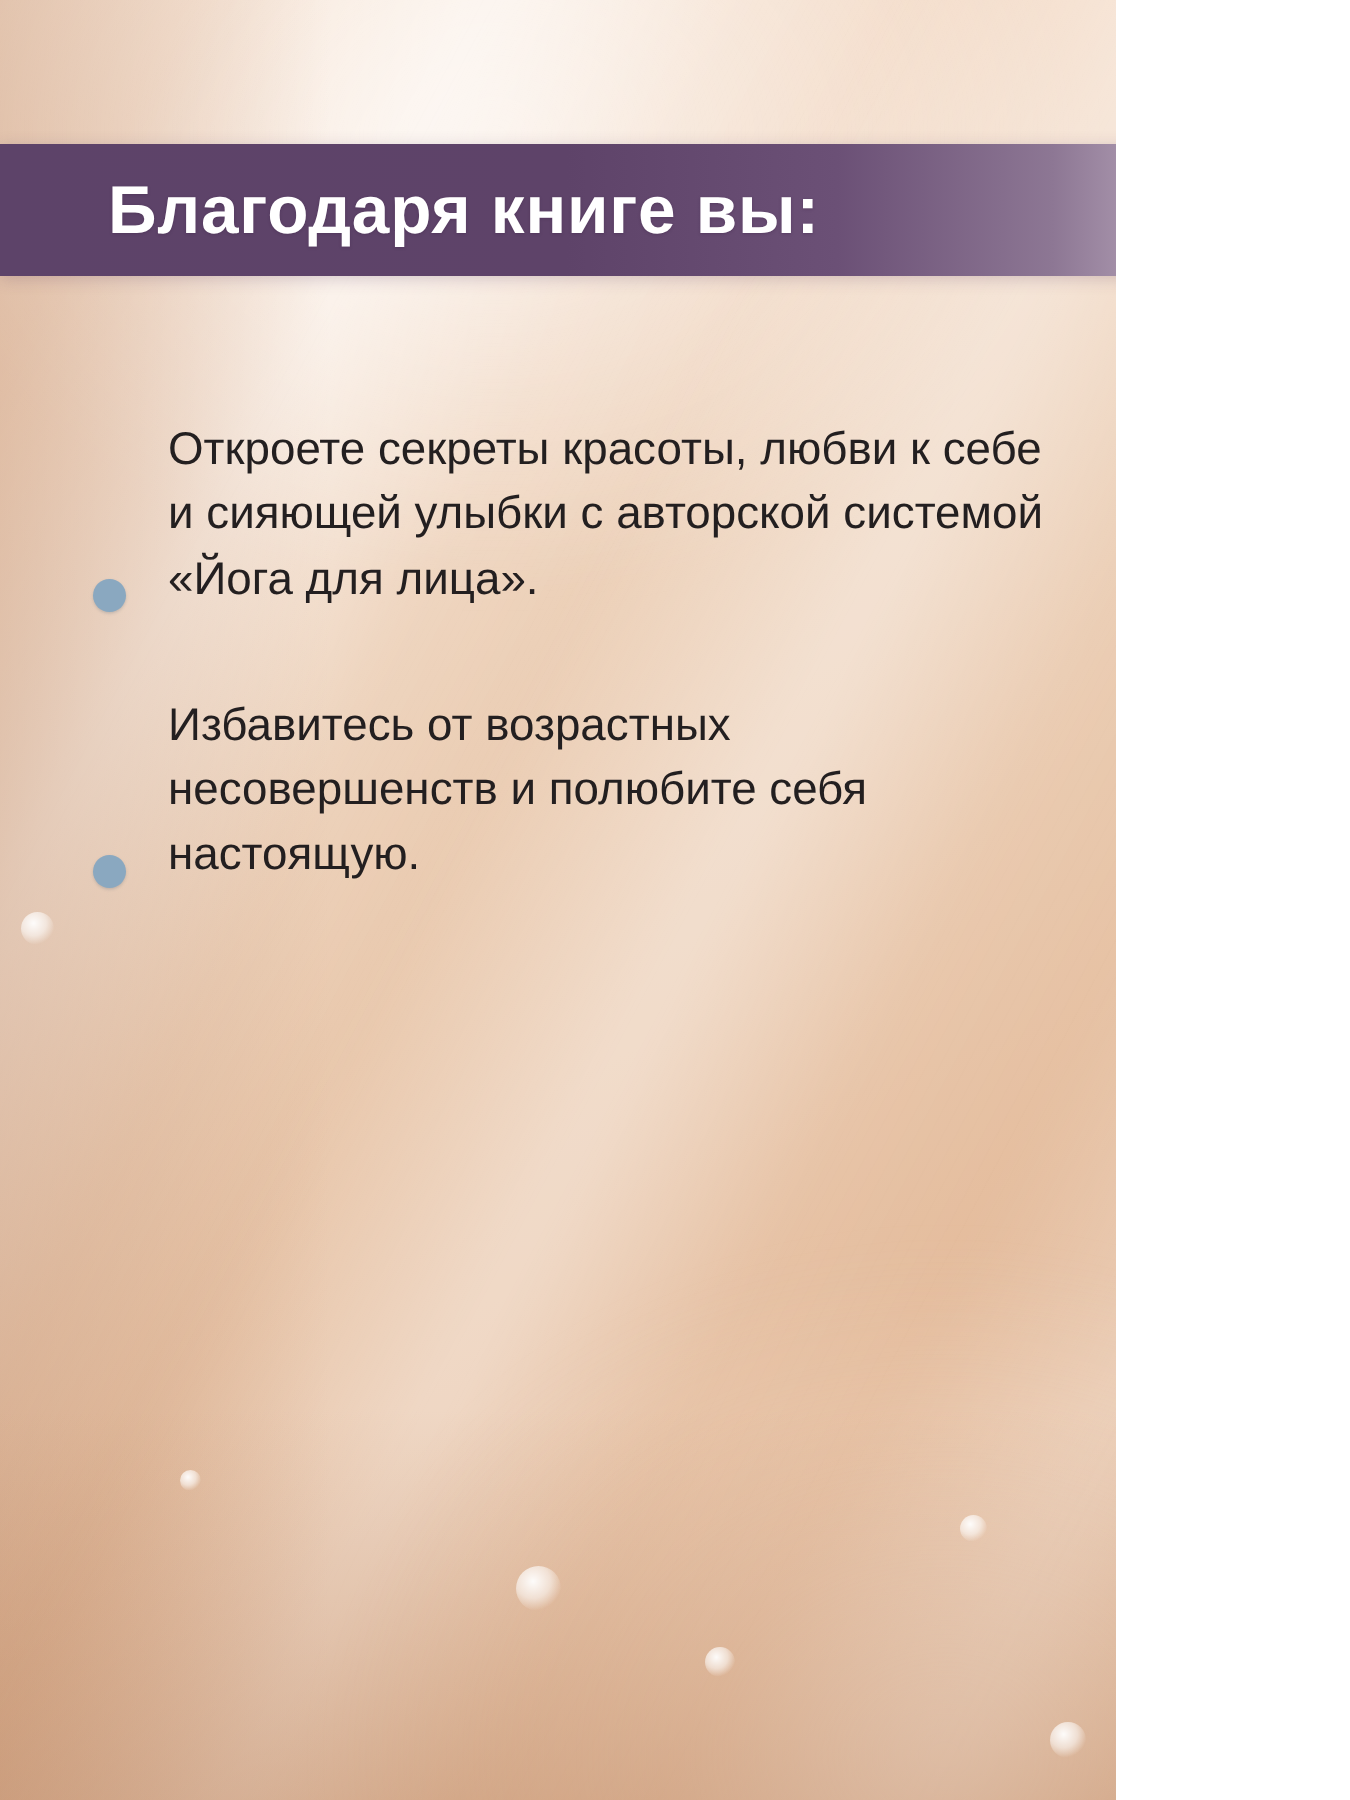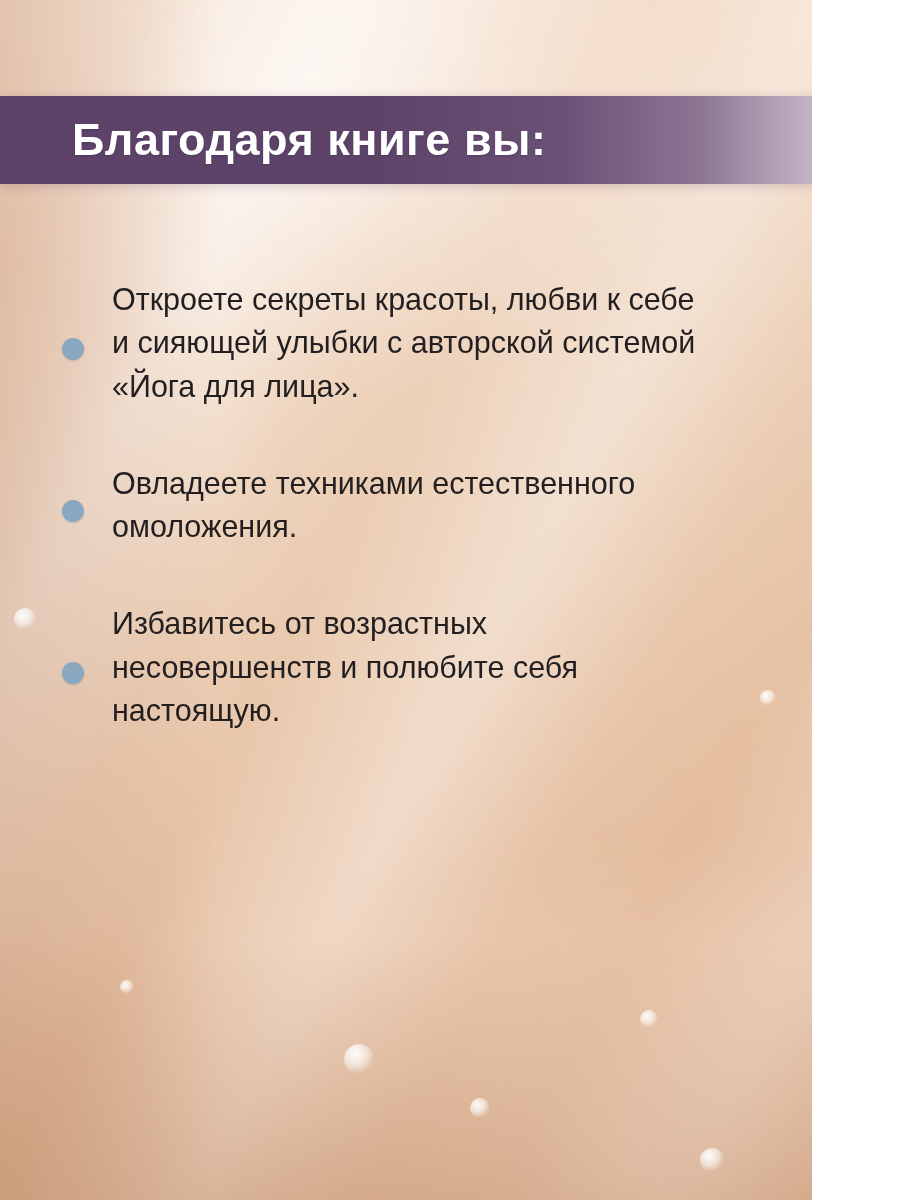--- a/index.html
+++ b/index.html
@@ -9,21 +9,21 @@
   body {
     width: 900px;
     height: 1200px;
     font-family: "Liberation Sans", sans-serif;
     background: #ffffff;
     overflow: hidden;
   }
 
   .poster {
     position: relative;
-    width: 812px;
+    width: 744px;
     height: 1200px;
     overflow: hidden;
     background: #f0d8c4;
   }
 
   
   .bg-base {
     position: absolute;
     inset: 0;
     background:
@@ -123,21 +123,21 @@
 
   
   .bullets {
     position: absolute;
     left: 62px;
     top: 278px;
     width: 790px;
   }
   .bullet-item {
     display: flex;
-    align-items: center;
+    align-items: flex-end;
     margin-bottom: 54px;
   }
   .bullet-item:last-child { margin-bottom: 0; }
 
   .bullet-dot {
     flex: 0 0 auto;
     width: 22px;
     height: 22px;
     border-radius: 50%;
     background: #8aa8c0;
@@ -184,25 +184,20 @@
 
   <div class="bullets">
 
     <div class="bullet-item">
       <span class="bullet-dot"></span>
       <div class="bullet-text">Откроете секреты красоты, любви к себе
 и сияющей улыбки с авторской системой
 «Йога для лица».</div>
     </div>
 
-    <div class="bullet-item">
-      <span class="bullet-dot"></span>
-      <div class="bullet-text">Овладеете техниками естественного
-омоложения.</div>
-    </div>
 
     <div class="bullet-item">
       <span class="bullet-dot"></span>
       <div class="bullet-text">Избавитесь от возрастных
 несовершенств и полюбите себя
 настоящую.</div>
     </div>
 
 
   </div>

